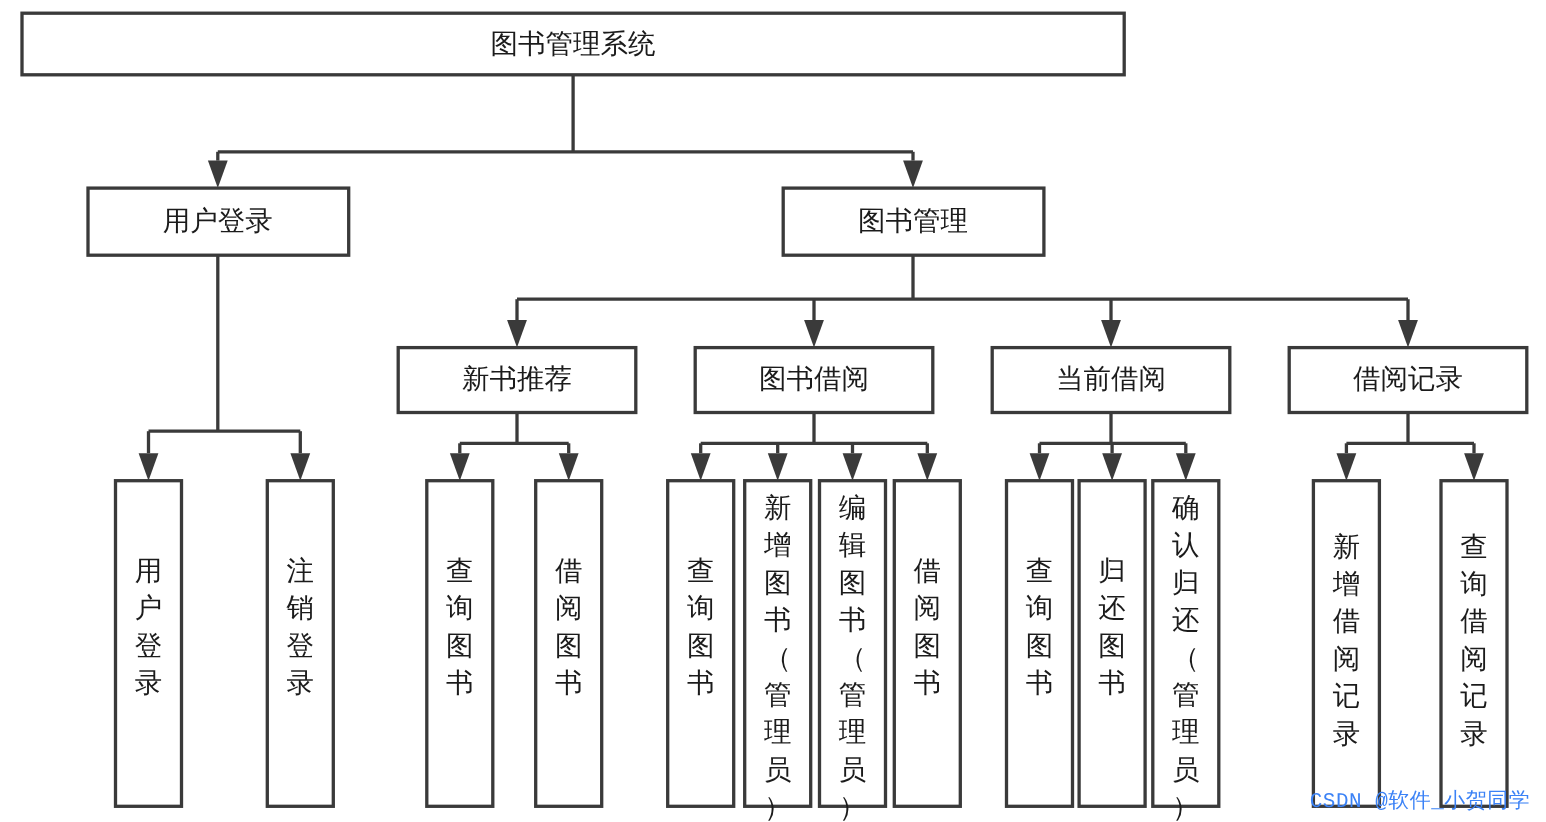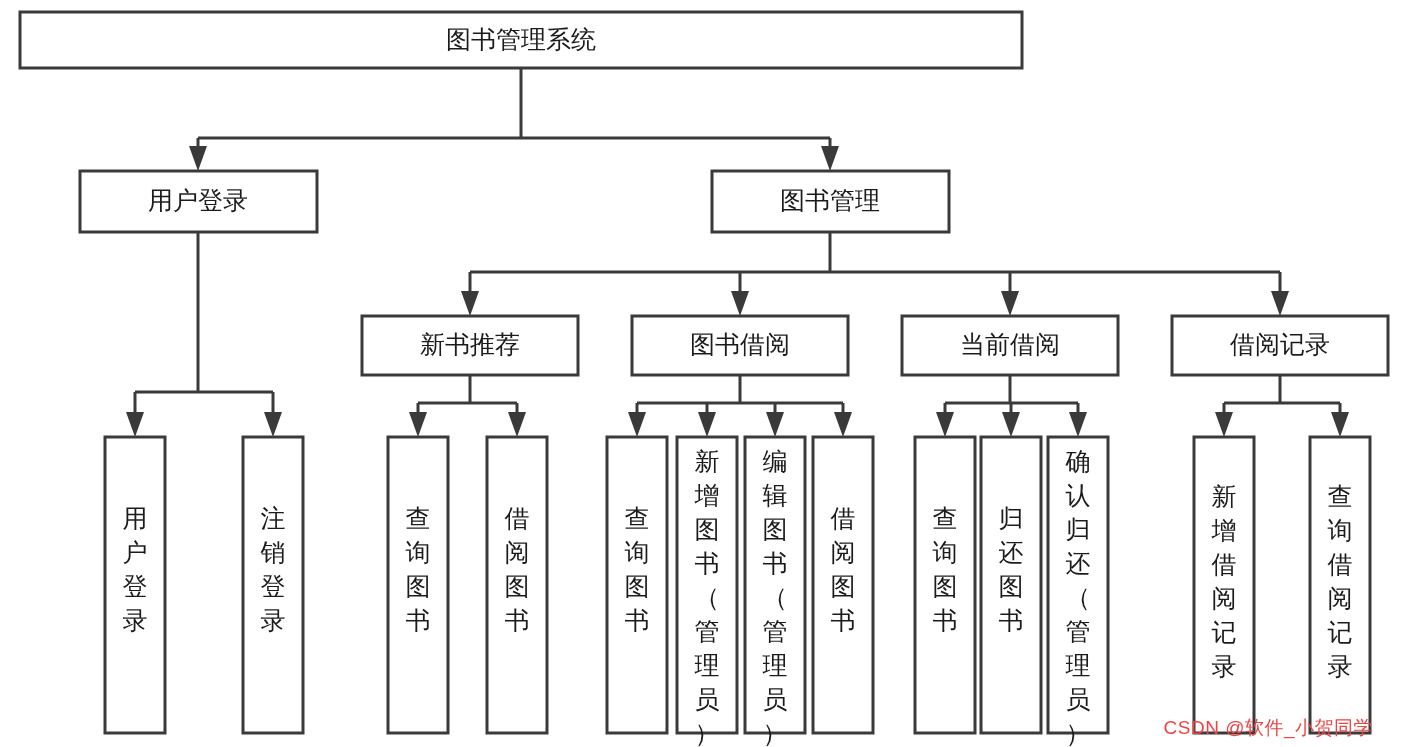--- a/index.html
+++ b/index.html
@@ -41,25 +41,25 @@
     stroke: #3a3a3a;
     stroke-width: 3;
     fill: none;
   }
   .arrow-head {
     fill: #3a3a3a;
     stroke: none;
   }
   .watermark {
     position: absolute;
-    right: 32px;
+    right: 14px;
     bottom: 6px;
-    font-family: Liberation Sans, sans-serif;
+    font-family: Liberation Mono, monospace;
     font-size: 19px;
-    color: #ef4444;
+    color: #3b82f6;
     white-space: nowrap;
     letter-spacing: 0.5px;
   }
 </style>
 </head>
 <body>
 
 <svg id="diagram" viewBox="0 0 1405 747" xmlns="http://www.w3.org/2000/svg">
 
   <g>

